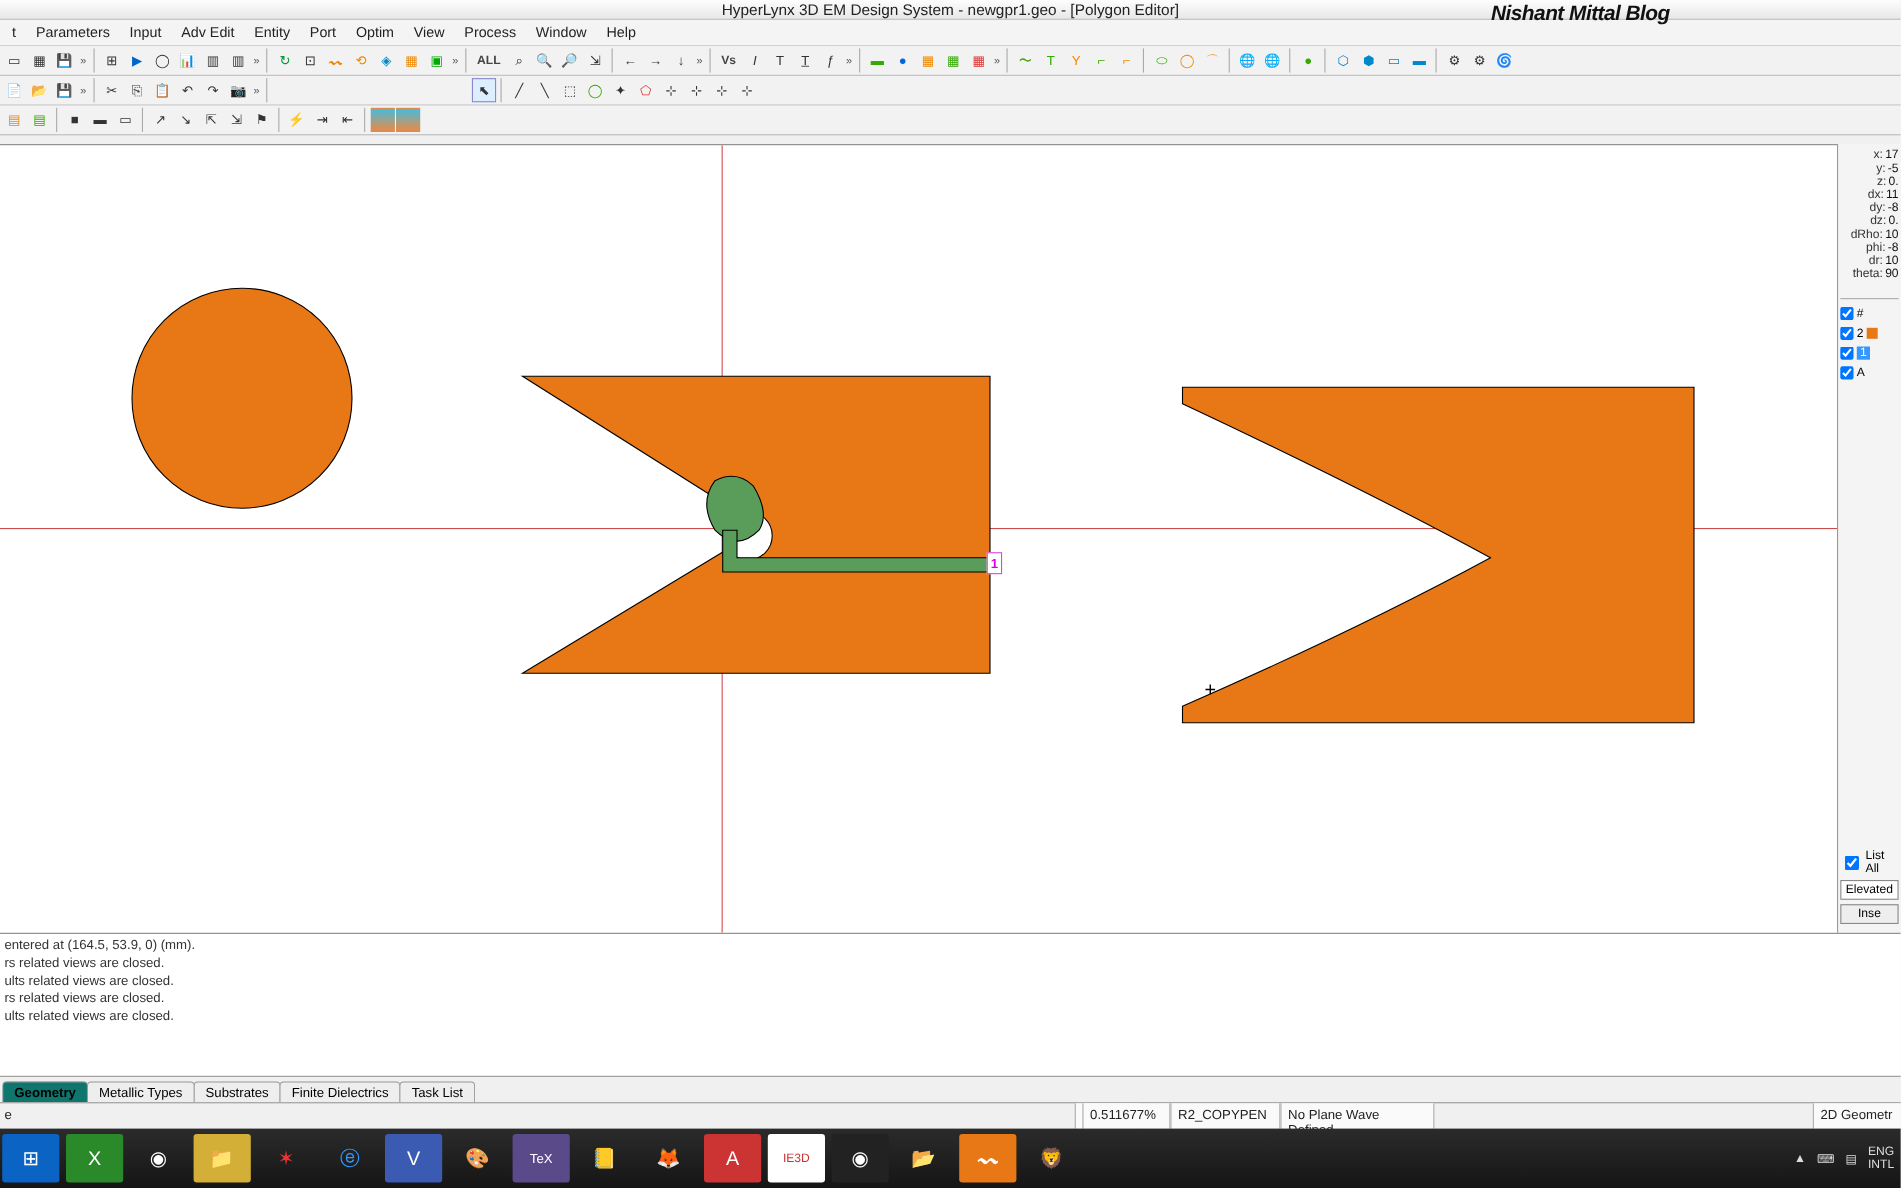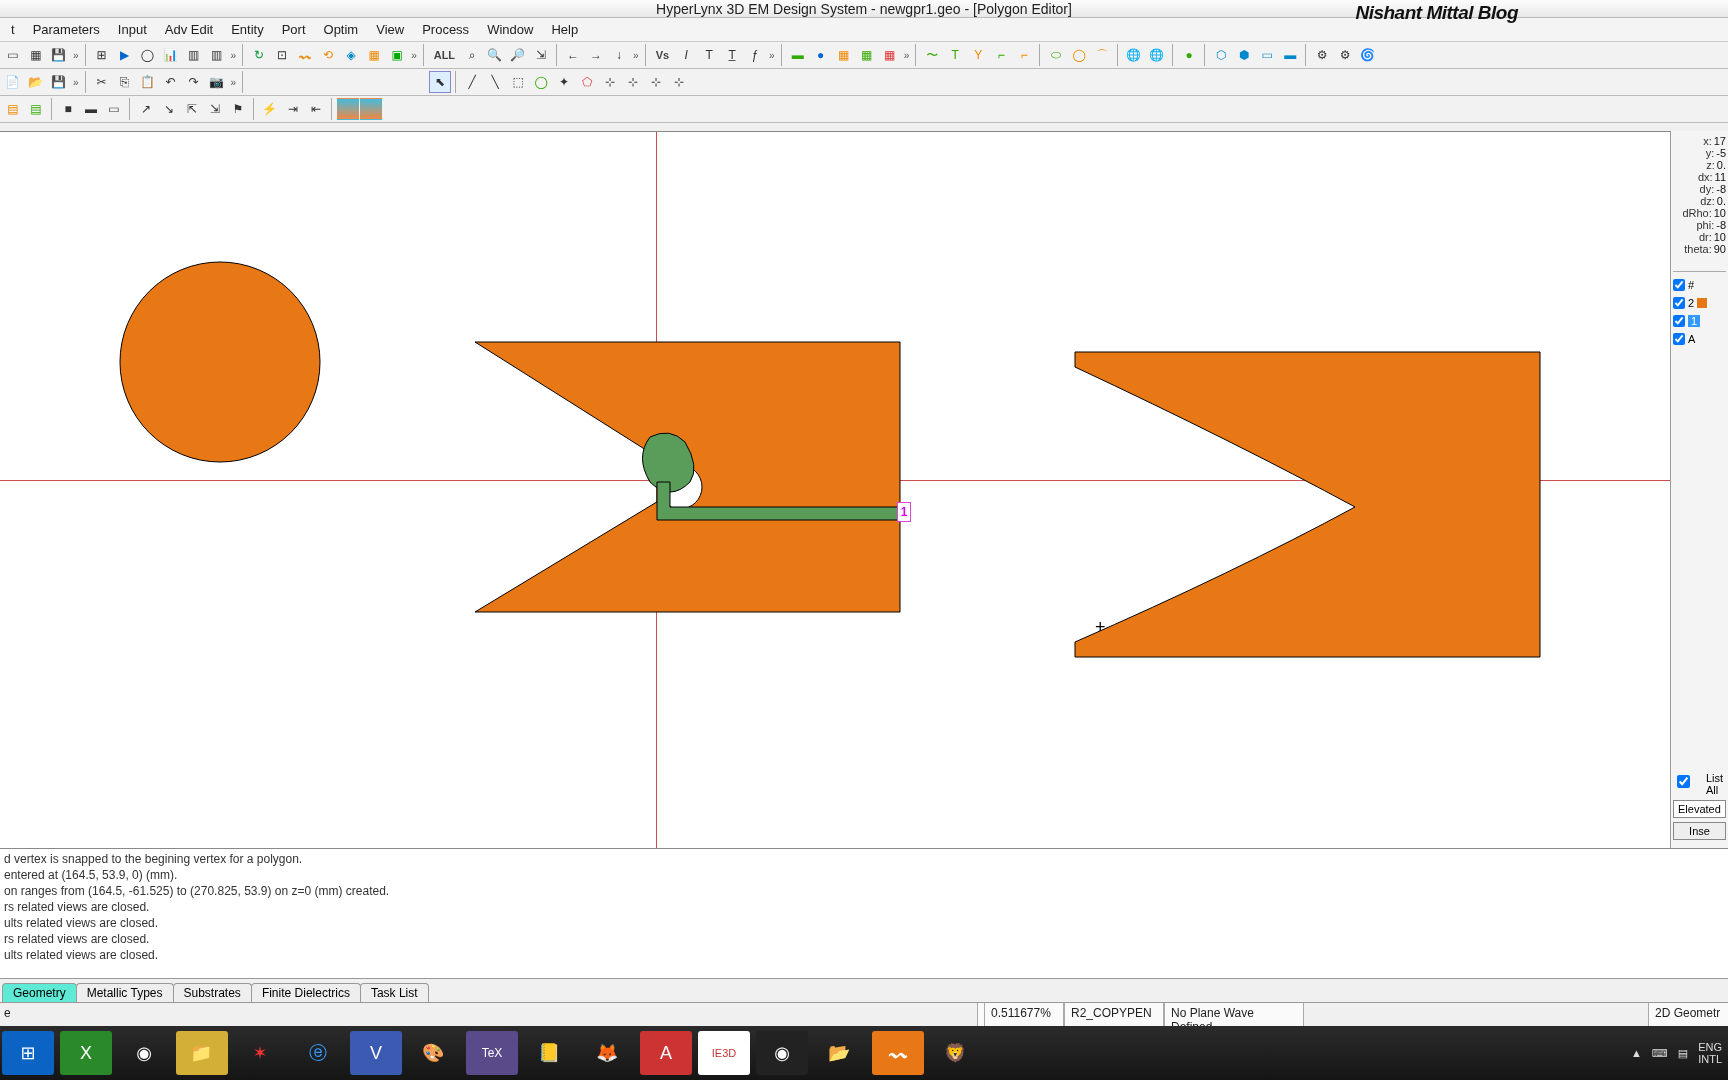--- a/index.html
+++ b/index.html
@@ -108,21 +108,21 @@
   }
   .info-panel .row { display:flex; justify-content:flex-end; gap:2px; white-space:nowrap; overflow:hidden;}
   .info-panel .lab { color:#333; }
   .info-panel .val { color:#111; font-weight:500; }
   .layer-list { margin-top:16px; border-top:1px solid #aaa; padding-top:4px;}
   .layer-list .lrow { display:flex; align-items:center; gap:3px; height:18px;}
   .layer-list input { margin:0; width:12px; height:12px;}
   .layer-list .sel { background:#39f; color:#fff; padding:0 3px;}
   .swatch { width:10px; height:10px; background:#e87815; display:inline-block;}
   .bottom-ctrls { position:absolute; bottom:8px; left:2px; right:2px;}
-  .bottom-ctrls label { display:flex; align-items:flex-start; gap:13px; font-size:11px;}
+  .bottom-ctrls label { display:flex; align-items:center; gap:3px; font-size:11px;}
   .bottom-ctrls .field { border:1px solid #888; background:#fff; padding:2px 4px; margin-top:4px; font-size:11px; overflow:hidden; white-space:nowrap;}
   .bottom-ctrls .btn { border:1px solid #888; background:#eee; padding:2px 4px; margin-top:4px; text-align:center;}
 
   .log {
     position:absolute;
     top: 848px; left:0; width:1728px; height:130px;
     background:#fff;
     border-top:1px solid #888;
     font-size:12px;
     color:#333;
@@ -136,21 +136,21 @@
     border-top:1px solid #999;
     display:flex; align-items:flex-end;
     padding-left:2px; gap:0;
   }
   .bottom-tabs .tab {
     border:1px solid #999; border-bottom:none;
     background:#eee; padding:2px 10px; font-size:12px;
     margin-right:-1px;
     border-radius:4px 4px 0 0;
   }
-  .bottom-tabs .tab.active { background:#5eead4; font-weight:400;}
+  .bottom-tabs .tab.active { background:#0f766e; font-weight:700;}
 
   .statusbar {
     position:absolute; top:1002px; left:0; width:1728px; height:24px;
     background:#f0f0f0; border-top:1px solid #999;
     font-size:12px; color:#222;
   }
   .statusbar .cell { position:absolute; top:0; height:100%; border-left:1px solid #aaa; border-right:1px solid #aaa; padding:3px 6px; background:#fafafa;}
 
   .taskbar {
     position:absolute; top:1026px; left:0; width:1728px; height:54px;
@@ -410,23 +410,21 @@
     <label>
       <input type="checkbox" checked="" style="">
       <span>List All</span>
     </label>
     <div class="field">Elevated</div>
     <div class="btn">Inse</div>
   </div>
 </div>
 
 <div class="log">
-  <div>d vertex is snapped to the begining vertex for a polygon.</div>
   <div>entered at (164.5, 53.9, 0) (mm).</div>
-  <div>on ranges from (164.5, -61.525) to (270.825, 53.9) on z=0 (mm) created.</div>
   <div>rs related views are closed.</div>
   <div>ults related views are closed.</div>
   <div>rs related views are closed.</div>
   <div>ults related views are closed.</div>
 </div>
 
 <div class="bottom-tabs">
   <div class="tab active">Geometry</div>
   <div class="tab">Metallic Types</div>
   <div class="tab">Substrates</div>

